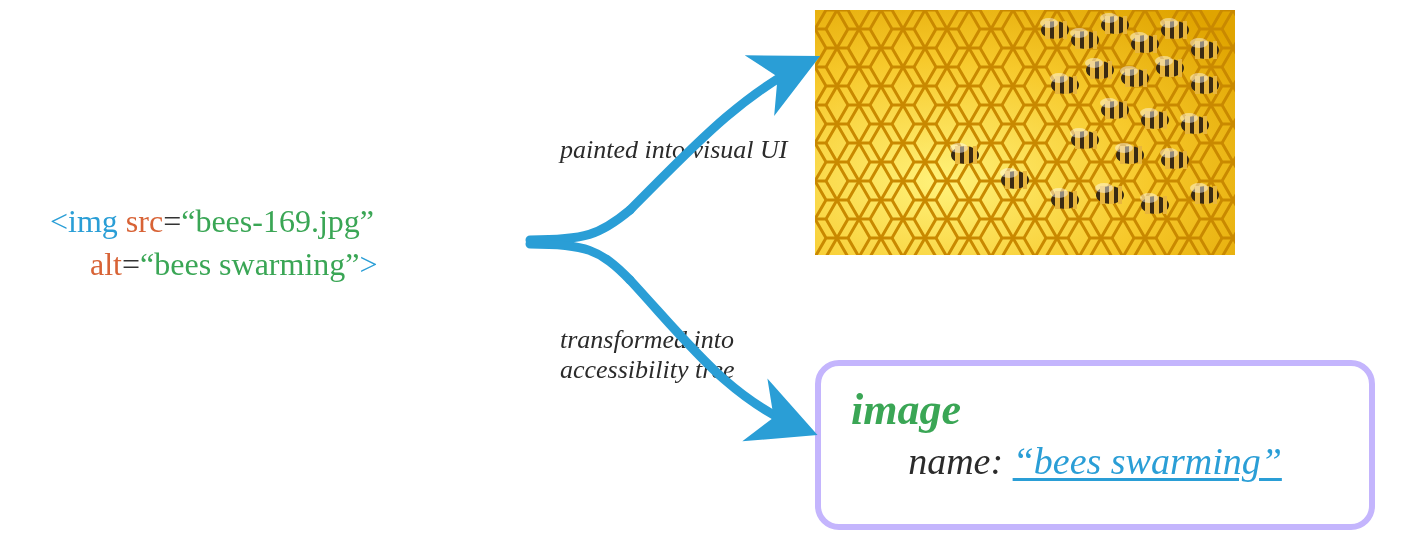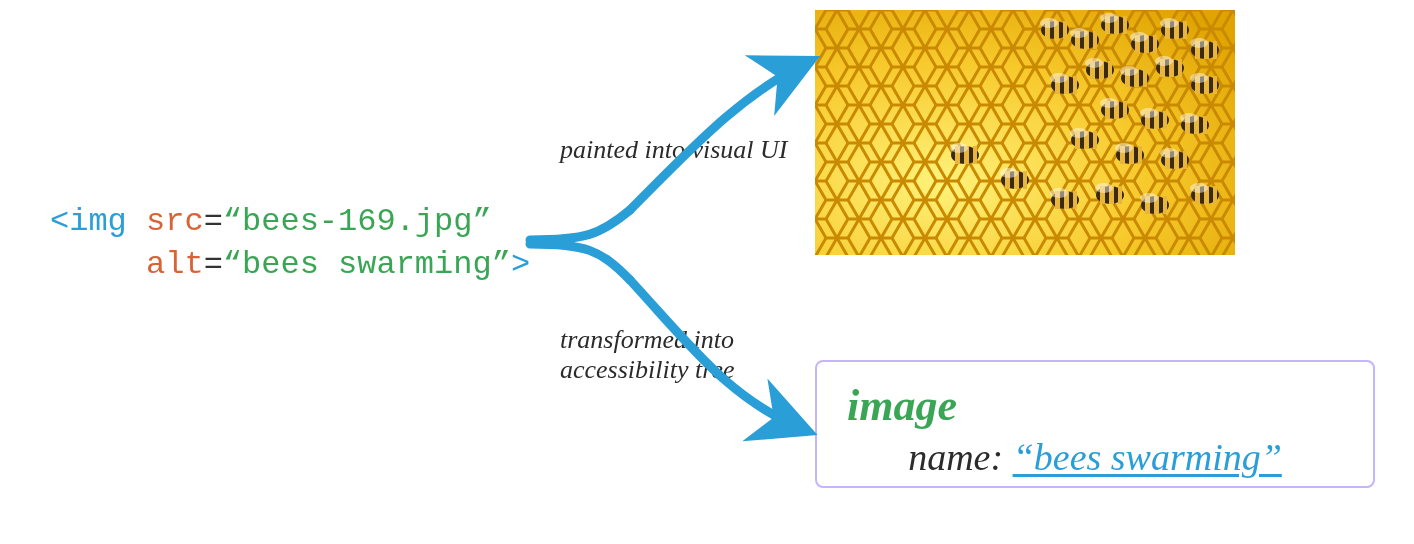--- a/index.html
+++ b/index.html
@@ -15,21 +15,21 @@
   .stage {
     position: relative;
     width: 1414px;
     height: 544px;
   }
   
   .code {
     position: absolute;
     left: 50px;
     top: 200px;
-    font-family: Liberation Mono, monospace;
+    font-family: Liberation Serif, serif;
     font-size: 32px;
     line-height: 1.35;
     color: #333;
     white-space: pre;
   }
   .tag    { color: #2a9ed6; }   
   .attr   { color: #d86336; }   
   .val    { color: #3aa655; }   
   .punct  { color: #2a9ed6; }
 
@@ -53,23 +53,23 @@
     overflow: hidden;
   }
   .photo svg { width: 100%; height: 100%; display: block; }
 
   
   .a11y {
     position: absolute;
     left: 815px;
     top: 360px;
     width: 560px;
-    height: 128px;
-    border: 2px solid #c4b5fd;
-    border-radius: 8px;
+    height: 170px;
+    border: 6px solid #c4b5fd;
+    border-radius: 24px;
     padding: 18px 30px 14px 30px;
   }
   .a11y .role {
     font-family: "Segoe Script", "Bradley Hand", "Comic Sans MS", cursive;
     font-style: italic;
     font-size: 44px;
     font-weight: 600;
     color: #3aa655;
     margin-bottom: 4px;
   }

